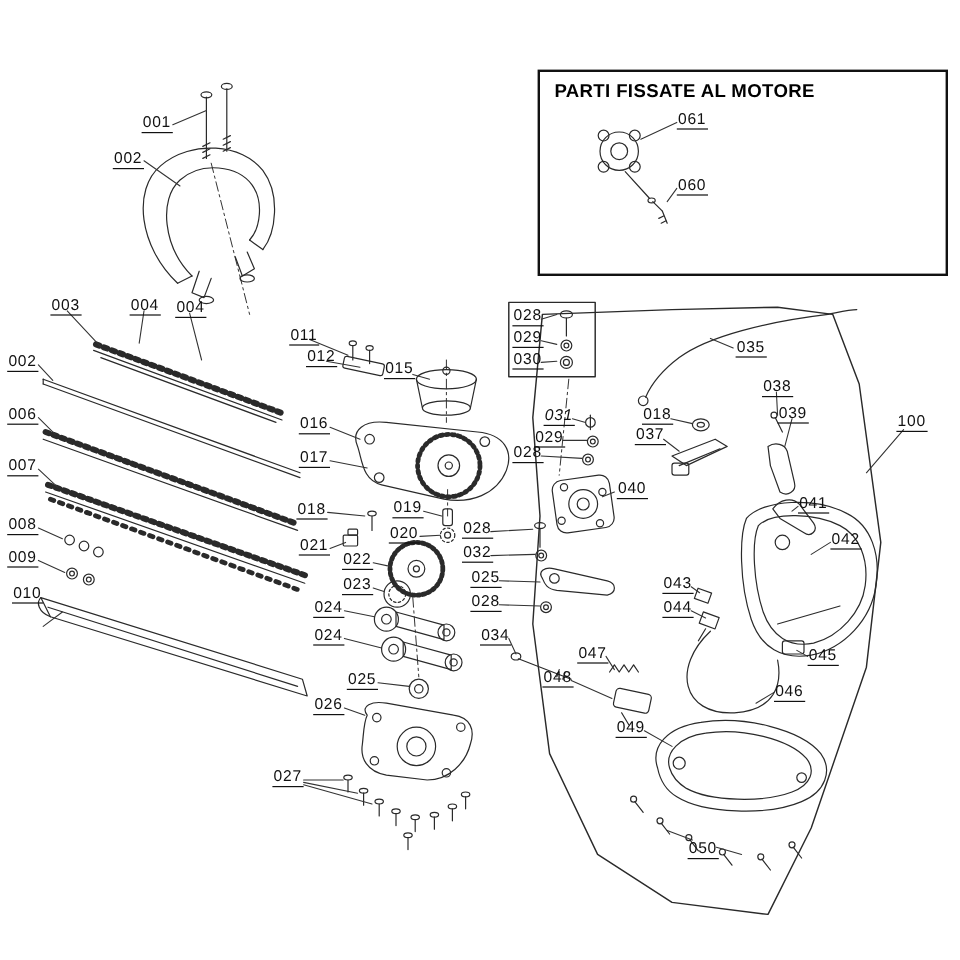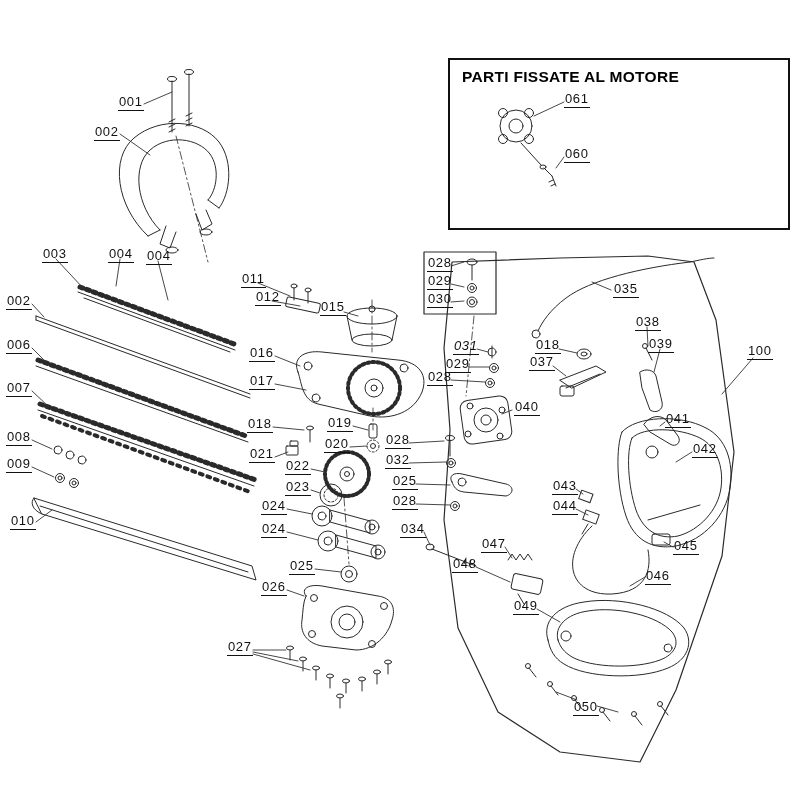--- a/index.html
+++ b/index.html
@@ -450,21 +450,21 @@
       <span class="part-label" style="left: 42px; top: 247px;">003</span>
       <span class="part-label" style="left: 108px; top: 247px;">004</span>
       <span class="part-label" style="left: 146px; top: 249px;">004</span>
       <span class="part-label" style="left: 241px; top: 272px;">011</span>
       <span class="part-label" style="left: 255px; top: 290px;">012</span>
       <span class="part-label" style="left: 6px; top: 294px;">002</span>
       <span class="part-label" style="left: 6px; top: 338px;">006</span>
       <span class="part-label" style="left: 6px; top: 381px;">007</span>
       <span class="part-label" style="left: 6px; top: 430px;">008</span>
       <span class="part-label" style="left: 6px; top: 457px;">009</span>
-      <span class="part-label" style="left: 10px; top: 514px;">010</span>
+      <span class="part-label" style="left: 10px; top: 487px;">010</span>
       <span class="part-label" style="left: 320px; top: 300px;">015</span>
       <span class="part-label" style="left: 249px; top: 346px;">016</span>
       <span class="part-label" style="left: 249px; top: 374px;">017</span>
       <span class="part-label" style="left: 247px; top: 417px;">018</span>
       <span class="part-label" style="left: 327px; top: 416px;">019</span>
       <span class="part-label" style="left: 324px; top: 437px;">020</span>
       <span class="part-label" style="left: 249px; top: 447px;">021</span>
       <span class="part-label" style="left: 285px; top: 459px;">022</span>
       <span class="part-label" style="left: 285px; top: 480px;">023</span>
       <span class="part-label" style="left: 261px; top: 499px;">024</span>

